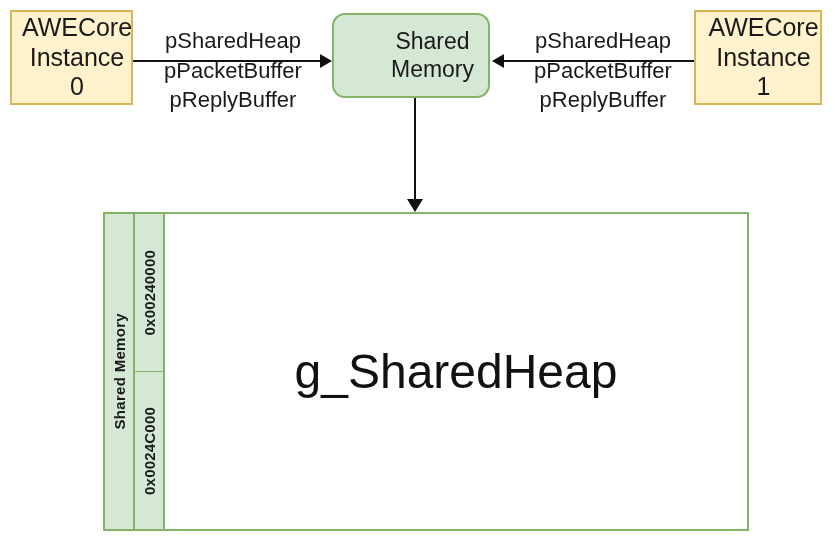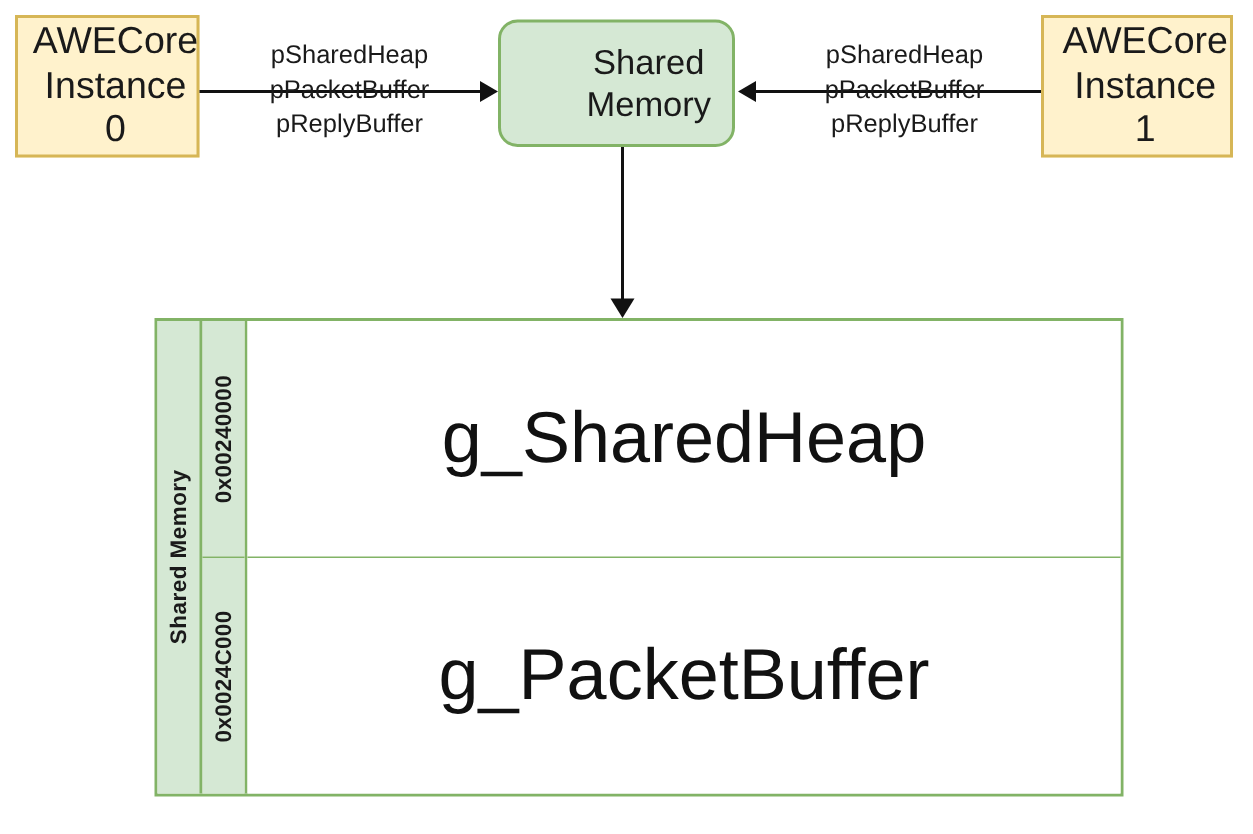--- a/index.html
+++ b/index.html
@@ -54,21 +54,21 @@
   }
   .shared-box .lbl {
     display: block;
     white-space: pre-line;
     margin-left: 32px;
   }
 
   
   .edge-label {
     position: absolute;
-    font-size: 17px;
+    font-size: 22px;
     color: #1a1a1a;
     text-align: center;
     line-height: 1.35;
     white-space: pre-line;
     background: transparent;
     pointer-events: none;
   }
 
   
   .conn {
@@ -225,20 +225,17 @@
       </div>
       <div class="addr-cell divider-top">
         <span class="vlabel">0x0024C000</span>
       </div>
     </div>
 
     <div class="col-body">
       <div class="body-cell">
         <span>g_SharedHeap</span>
       </div>
-      <div class="body-cell divider-top">
-        <span>g_PacketBuffer</span>
-      </div>
     </div>
 
   </div>
 
 </div>
 
 </body></html>

